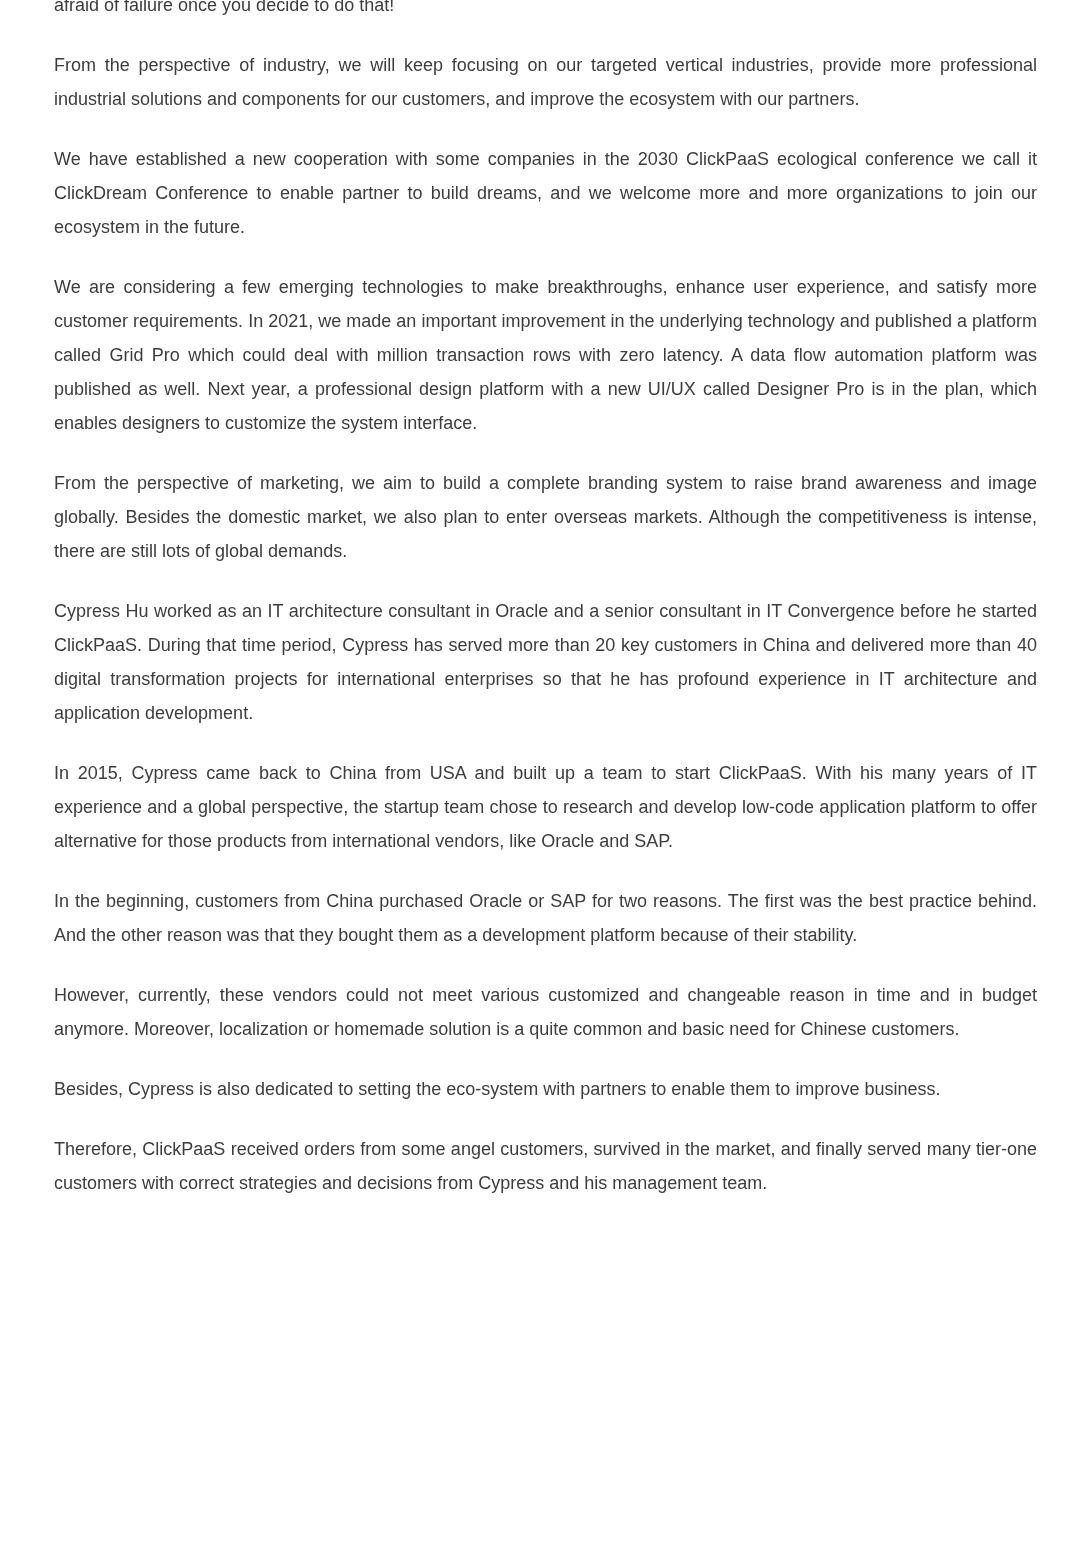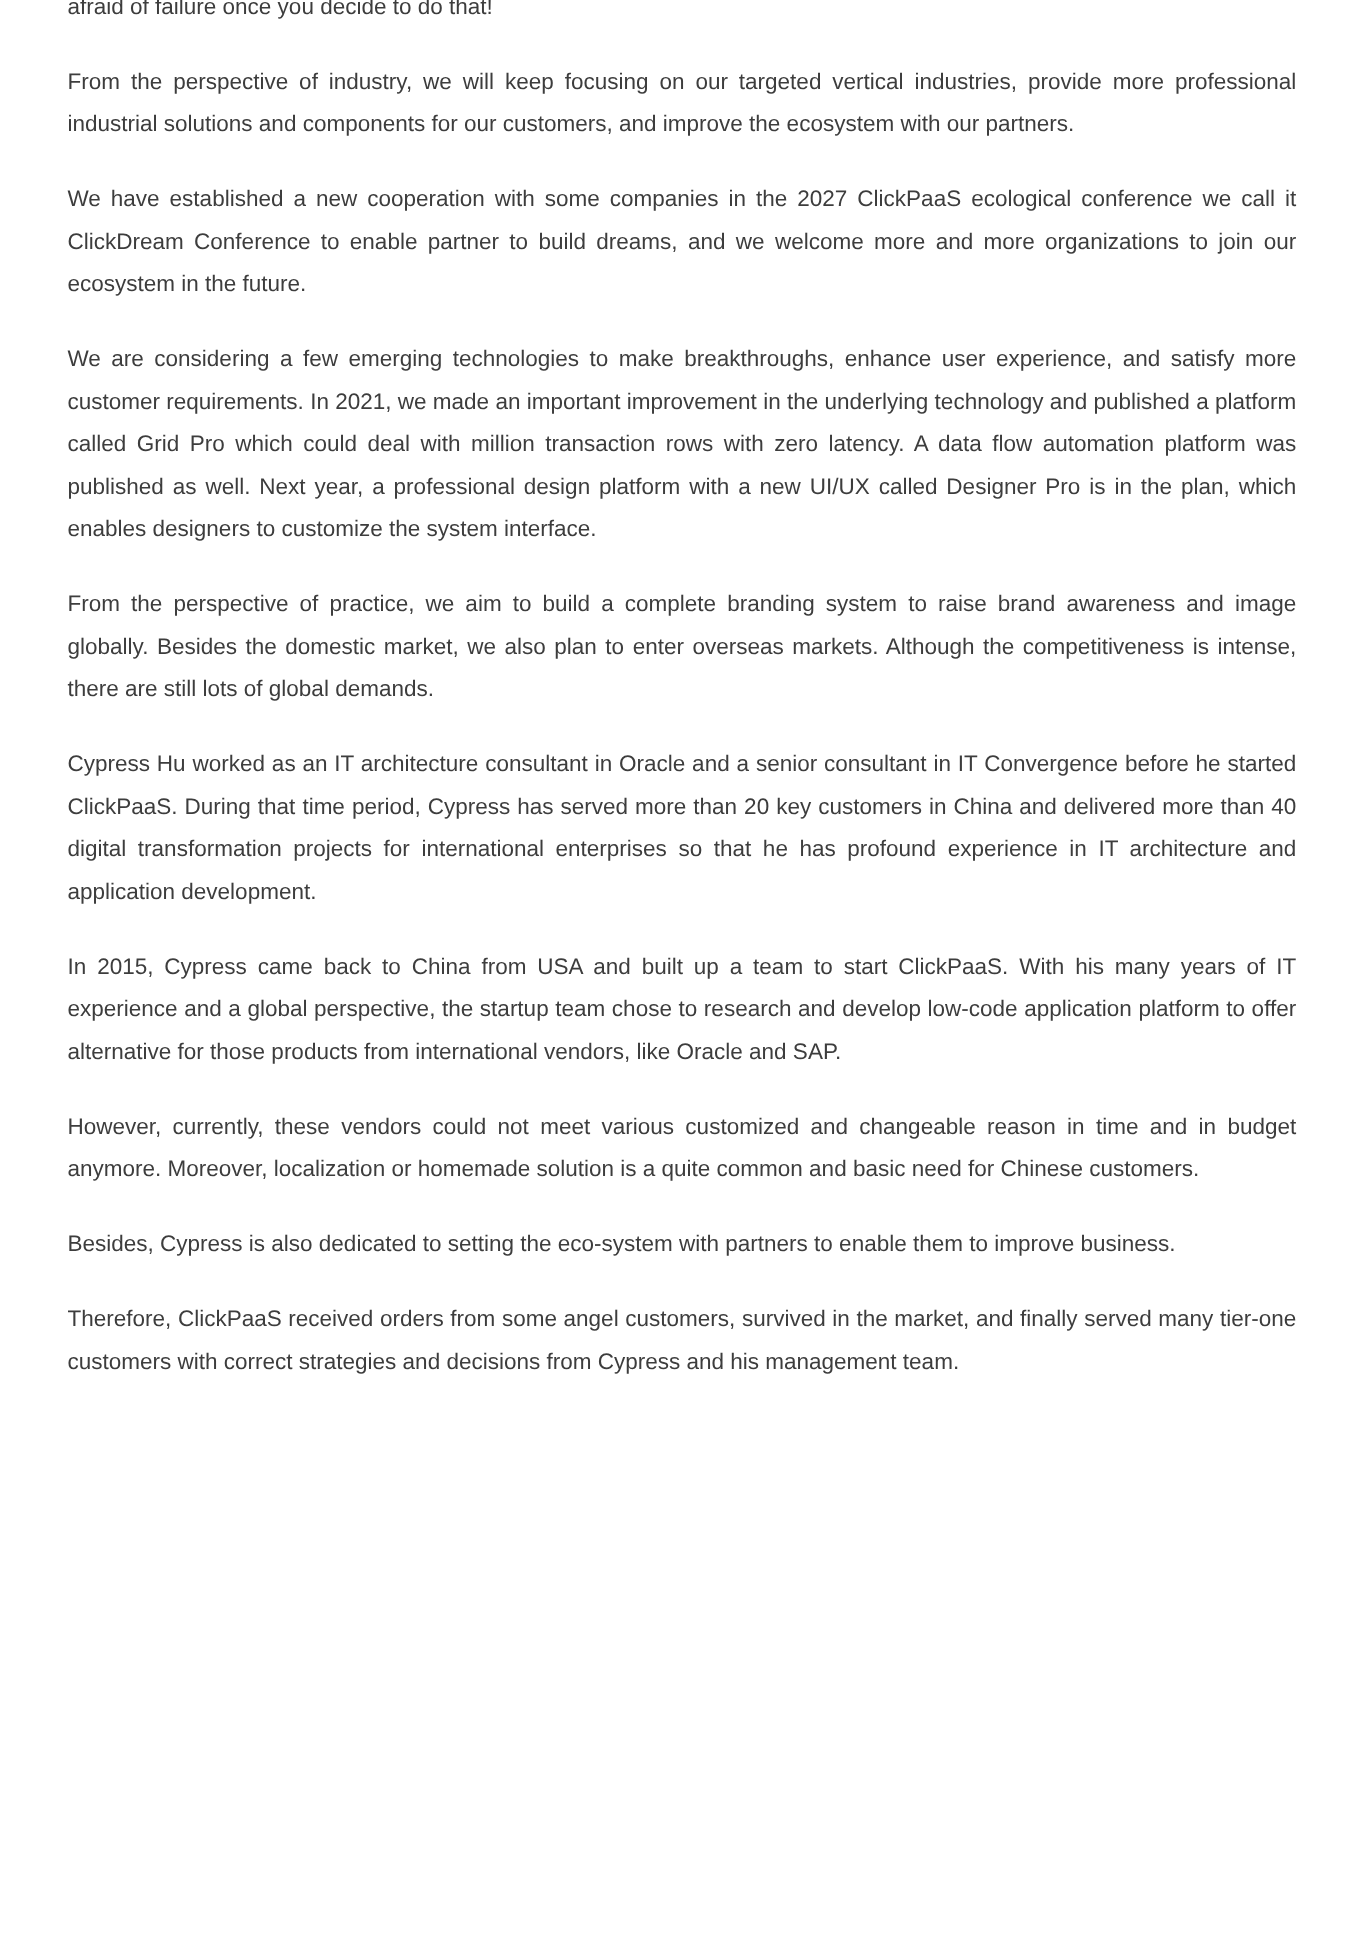--- a/index.html
+++ b/index.html
@@ -37,30 +37,31 @@
 </style>
 </head>
 <body>
 
 <main class="article">
   <p class="block paragraph clipped-top">afraid of failure once you decide to do that!</p>
 
 
   <p class="block paragraph">From the perspective of industry, we will keep focusing on our targeted vertical industries, provide more professional industrial solutions and components for our customers, and improve the ecosystem with our partners.</p>
 
-  <p class="block paragraph">We have established a new cooperation with some companies in the 2027 ClickPaaS ecological conference we call it ClickDream Conference to enable partner to build dreams, and we welcome more and more organizations to join our ecosystem in the future.</p>
+  <p class="block paragraph">We have established a new cooperation with some companies in the 2030 ClickPaaS ecological conference we call it ClickDream Conference to enable partner to build dreams, and we welcome more and more organizations to join our ecosystem in the future.</p>
 
   <p class="block paragraph">We are considering a few emerging technologies to make breakthroughs, enhance user experience, and satisfy more customer requirements. In 2021, we made an important improvement in the underlying technology and published a platform called Grid Pro which could deal with million transaction rows with zero latency. A data flow automation platform was published as well. Next year, a professional design platform with a new UI/UX called Designer Pro is in the plan, which enables designers to customize the system interface.</p>
 
-  <p class="block paragraph">From the perspective of practice, we aim to build a complete branding system to raise brand awareness and image globally. Besides the domestic market, we also plan to enter overseas markets. Although the competitiveness is intense, there are still lots of global demands.</p>
+  <p class="block paragraph">From the perspective of marketing, we aim to build a complete branding system to raise brand awareness and image globally. Besides the domestic market, we also plan to enter overseas markets. Although the competitiveness is intense, there are still lots of global demands.</p>
 
 
   <p class="block paragraph">Cypress Hu worked as an IT architecture consultant in Oracle and a senior consultant in IT Convergence before he started ClickPaaS. During that time period, Cypress has served more than 20 key customers in China and delivered more than 40 digital transformation projects for international enterprises so that he has profound experience in IT architecture and application development.</p>
 
   <p class="block paragraph">In 2015, Cypress came back to China from USA and built up a team to start ClickPaaS. With his many years of IT experience and a global perspective, the startup team chose to research and develop low-code application platform to offer alternative for those products from international vendors, like Oracle and SAP.</p>
 
+  <p class="block paragraph">In the beginning, customers from China purchased Oracle or SAP for two reasons. The first was the best practice behind. And the other reason was that they bought them as a development platform because of their stability.</p>
 
   <p class="block paragraph">However, currently, these vendors could not meet various customized and changeable reason in time and in budget anymore. Moreover, localization or homemade solution is a quite common and basic need for Chinese customers.</p>
 
   <p class="block paragraph">Besides, Cypress is also dedicated to setting the eco-system with partners to enable them to improve business.</p>
 
   <p class="block paragraph">Therefore, ClickPaaS received orders from some angel customers, survived in the market, and finally served many tier-one customers with correct strategies and decisions from Cypress and his management team.</p>
 </main>
 
 </body></html>

